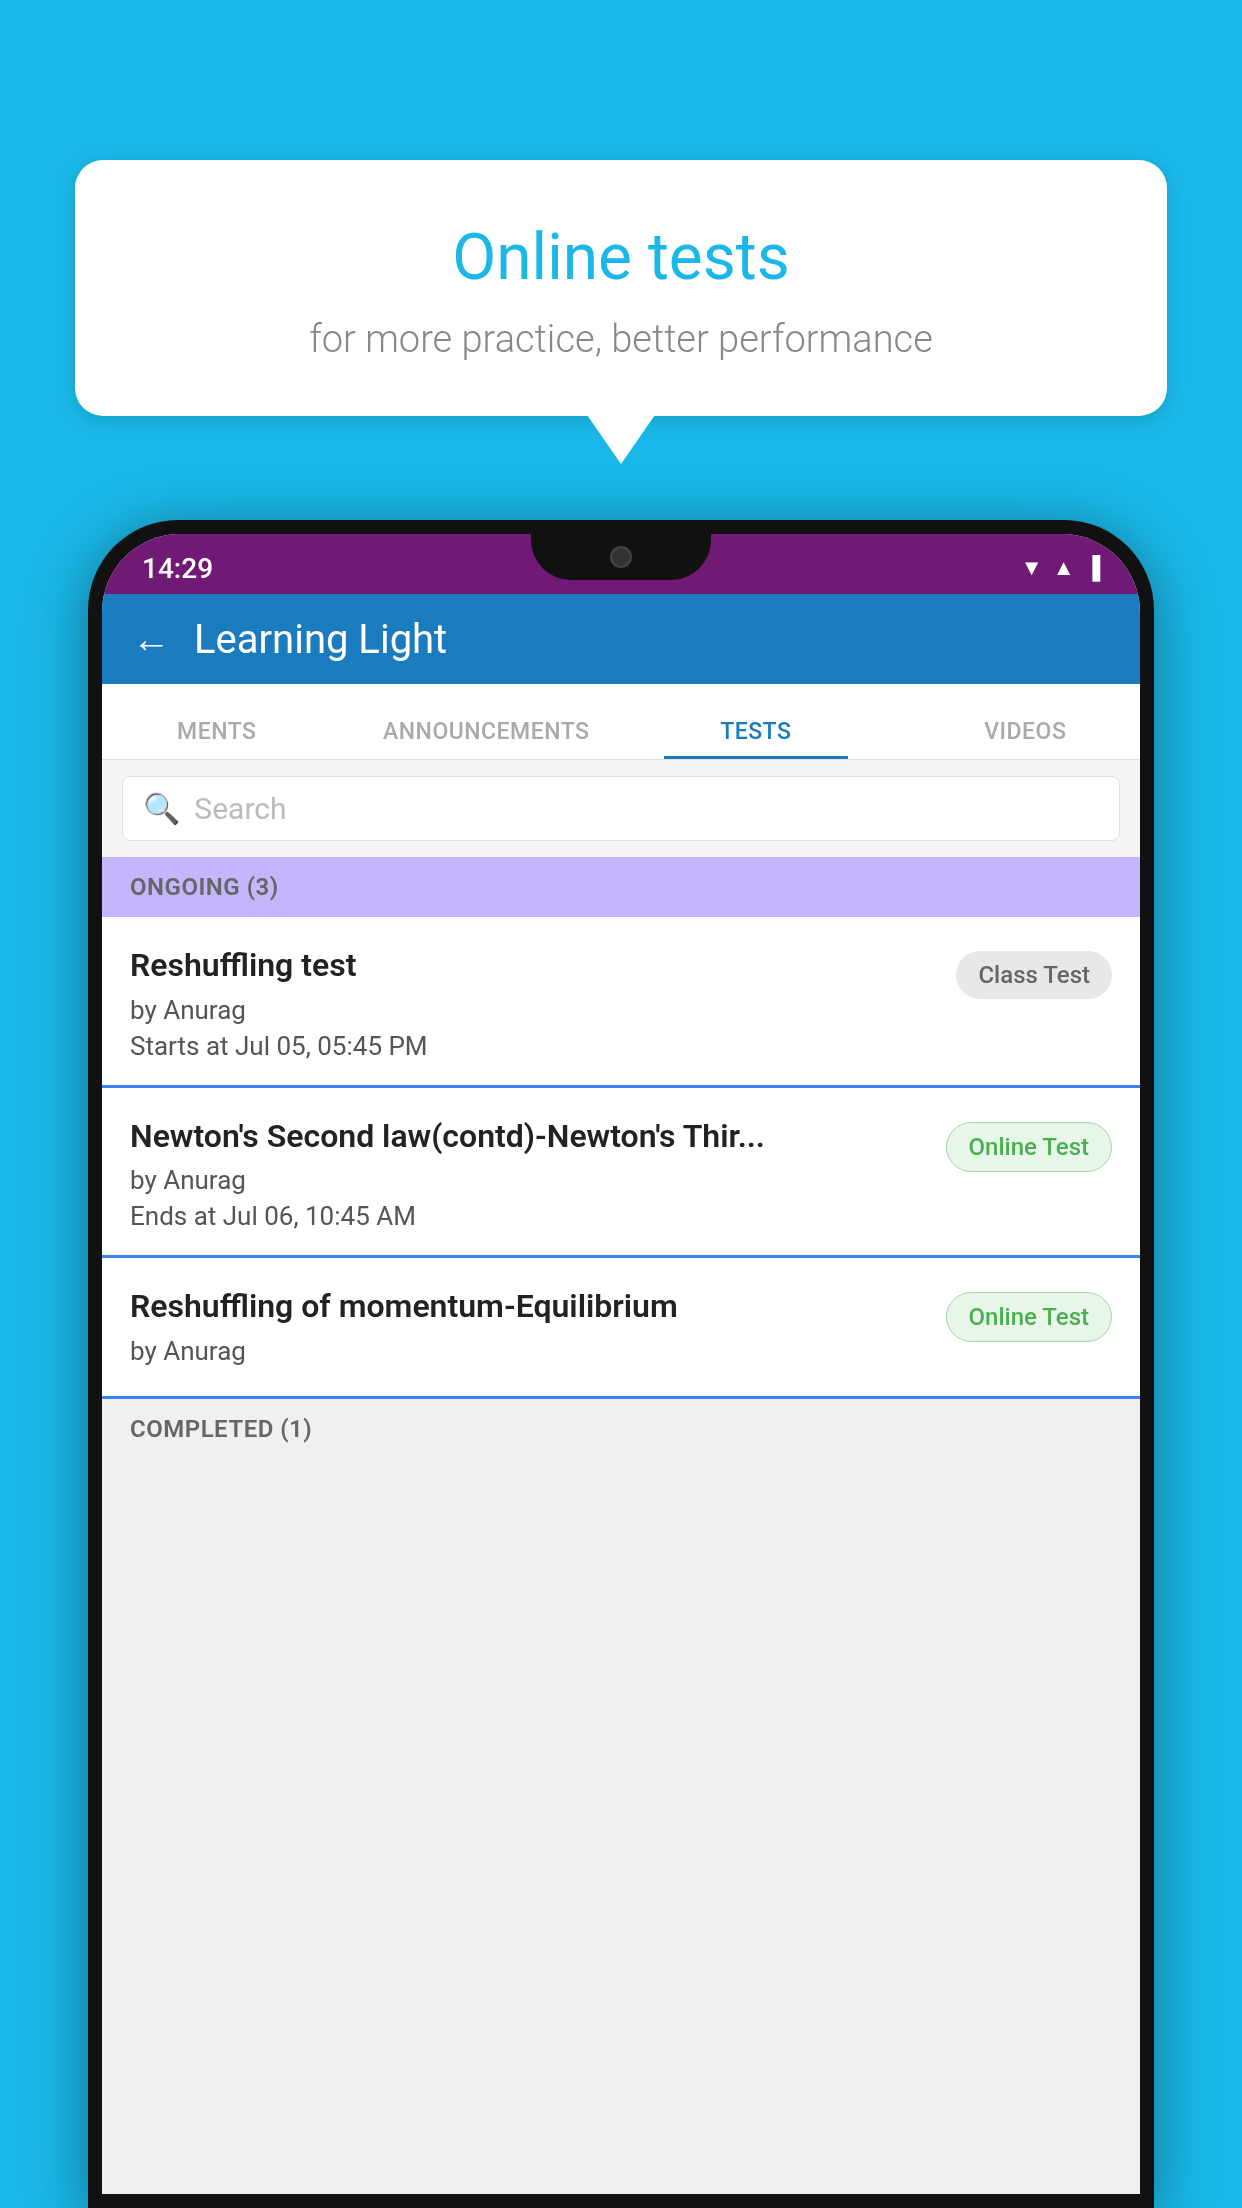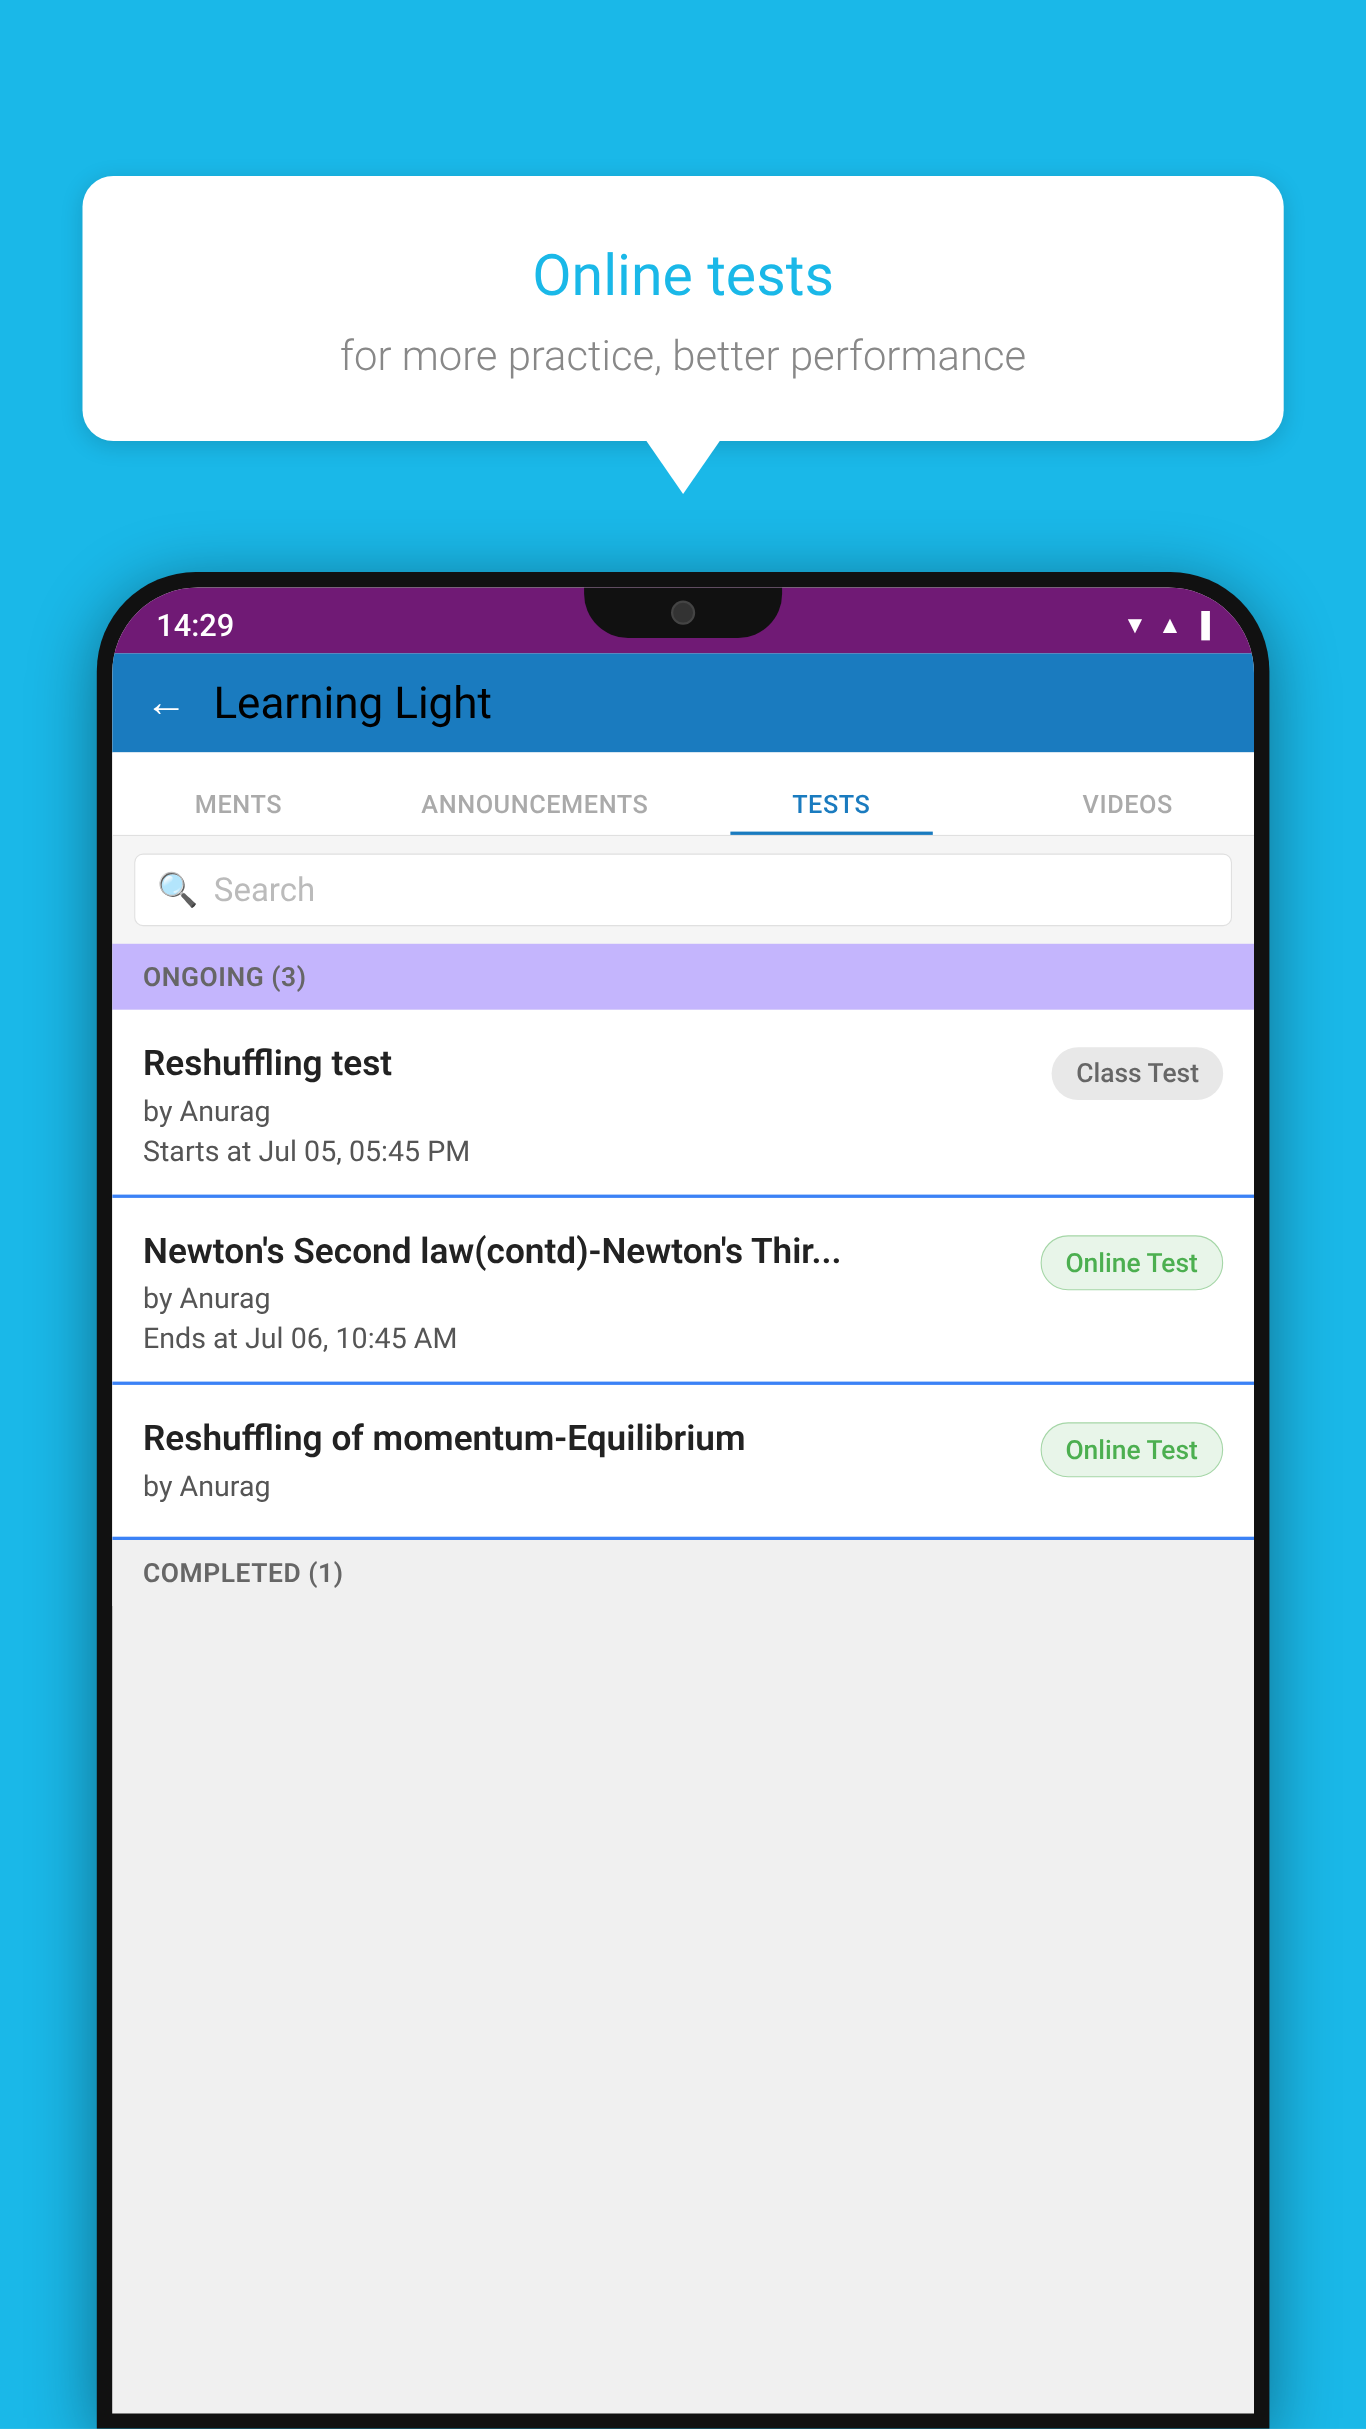--- a/index.html
+++ b/index.html
@@ -31,21 +31,21 @@
       bottom: -48px;
       left: 50%;
       transform: translateX(-50%);
       width: 0;
       height: 0;
       border-left: 36px solid transparent;
       border-right: 36px solid transparent;
       border-top: 52px solid white;
     }
     .bubble-title {
-      font-size: 52px;
+      font-size: 64px;
       color: #1ab8e8;
       font-weight: 400;
       line-height: 1.2;
       margin-bottom: 20px;
     }
     .bubble-subtitle {
       font-size: 38px;
       color: #888;
       font-weight: 300;
     }
@@ -125,21 +125,21 @@
       align-items: center;
       padding: 0 30px;
       gap: 24px;
     }
     .back-arrow {
       color: white;
       font-size: 38px;
       line-height: 1;
     }
     .app-title {
-      color: #000000;
+      color: #ffffff;
       font-size: 40px;
       font-weight: 400;
     }
 
     
     .tabs-container {
       background: white;
       display: flex;
       align-items: flex-end;
       height: 76px;

